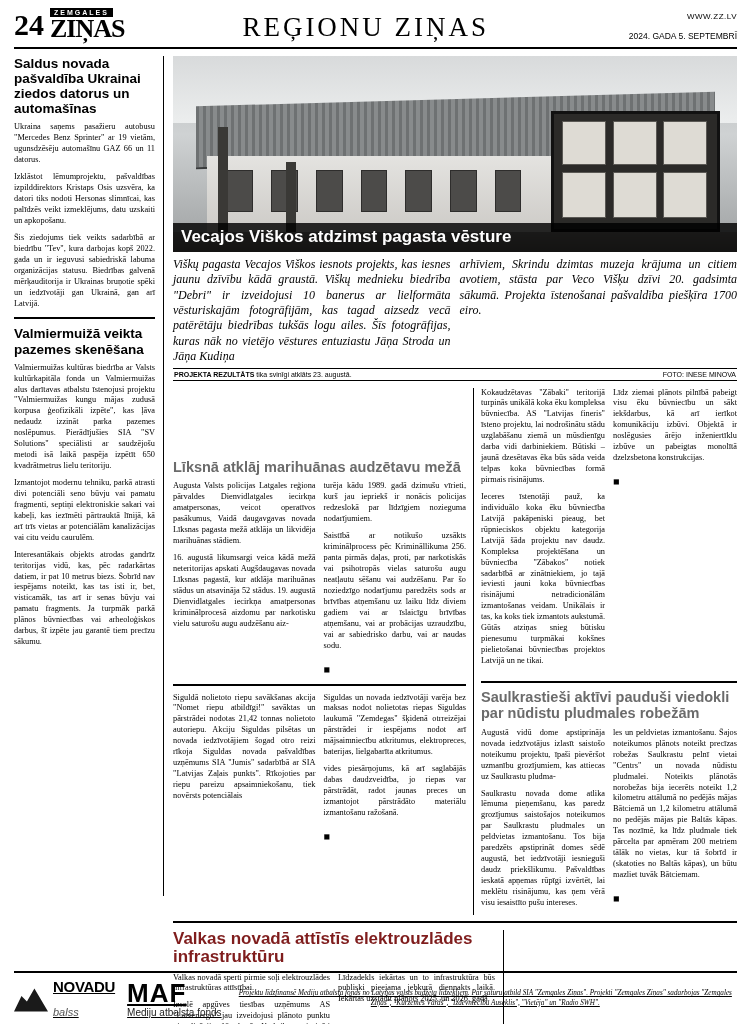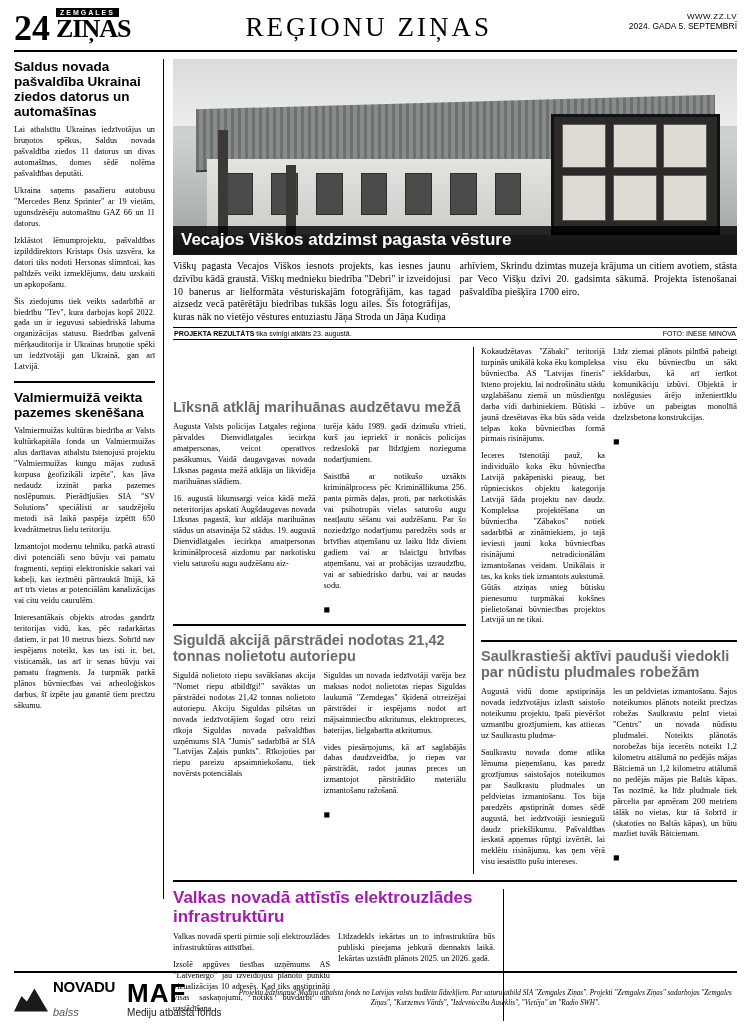--- a/index.html
+++ b/index.html
@@ -21,21 +21,21 @@
 
   
   .masthead {
     display: flex;
     align-items: flex-start;
     border-bottom: 2px solid #000;
     padding-bottom: 4px;
   }
   .mast-pageno {
     font-family: "Liberation Serif", serif;
-    font-size: 36px;
+    font-size: 30px;
     font-weight: bold;
     line-height: 1;
     padding-right: 6px;
     padding-top: 2px;
   }
   .mast-logo {
     display: flex;
     flex-direction: column;
     align-items: flex-start;
     line-height: 1;
@@ -65,21 +65,21 @@
     letter-spacing: 3px;
     padding-top: 4px;
   }
   .mast-right {
     text-align: right;
     font-family: "Liberation Sans", sans-serif;
     padding-top: 4px;
     min-width: 130px;
   }
   .mast-url { font-size: 8px; letter-spacing: .5px; }
-  .mast-date { font-size: 8.5px; font-weight: normal; }
+  .mast-date { font-size: 8.5px; margin-top: 10px; font-weight: normal; }
 
   
   .content {
     display: flex;
     margin-top: 7px;
     height: 840px;
   }
   .col-left {
     width: 150px;
     padding-right: 8px;
@@ -167,24 +167,25 @@
     line-height: 1.08;
   }
   .photo-caption-cols {
     display: flex;
     gap: 9px;
     margin-top: 5px;
   }
   .photo-caption-cols p {
     flex: 1;
     font-family: "Liberation Serif", serif;
-    font-size: 10px;
+    font-size: 12px;
     line-height: 1.28;
     margin: 0;
     text-align: justify;
+    font-style: italic;
   }
   .photo-credit-bar {
     display: flex;
     justify-content: space-between;
     align-items: center;
     border-top: 1px solid #000;
     border-bottom: 1px solid #000;
     padding: 2px 1px;
     margin-top: 3px;
     font-family: "Liberation Sans", sans-serif;
@@ -226,33 +227,33 @@
   }
   .bottom-left { width: 330px; padding-right: 8px; }
   .bottom-right { flex: 1; padding-left: 9px; border-left: 1px solid #000; }
 
   h2.head-big-gray {
     font-family: "Liberation Sans", sans-serif;
     font-weight: bold;
     font-size: 17px;
     line-height: 1.08;
     margin: 0 0 6px 0;
-    color: #a21caf;
+    color: #7f1d1d;
   }
   .bl-cols { display: flex; gap: 8px; }
   .bl-cols > div { flex: 1; }
 
   
   .footer {
     position: absolute;
     left: 14px; right: 14px; bottom: 6px;
     border-top: 2px solid #000;
     padding-top: 6px;
   }
-  .footer-inner { display: flex; align-items: center; gap: 12px; }
+  .footer-inner { display: flex; align-items: center; gap: 12px; text-decoration: underline; }
   .logo-novadu {
     display: flex; align-items: center; gap: 5px;
     font-family: "Liberation Sans", sans-serif;
   }
   .logo-novadu .mark {
     width: 34px; height: 26px;
     background: #1a1a1a;
     clip-path: polygon(0% 100%, 22% 40%, 38% 62%, 60% 12%, 100% 100%);
   }
   .logo-novadu .txt { line-height: 1; }
@@ -286,21 +287,20 @@
       <div class="mast-url">WWW.ZZ.LV</div>
       <div class="mast-date">2024. GADA 5. SEPTEMBRĪ</div>
     </div>
   </div>
 
   <div class="content">
 
     <div class="col-left">
       <div>
         <h2 class="head-black">Saldus novada pašvaldība Ukrainai ziedos datorus un automašīnas</h2>
-        <p class="body">Lai atbalstītu Ukrainas iedzīvotājus un bruņotos spēkus, Saldus novada pašvaldība ziedos 11 datorus un divas automašīnas, domes sēdē nolēma pašvaldības deputāti.</p>
         <p class="body">Ukraina saņems pasažieru autobusu "Mercedes Benz Sprinter" ar 19 vietām, ugunsdzēsēju automašīnu GAZ 66 un 11 datorus.</p>
         <p class="body">Izklāstot lēmumprojektu, pašvaldības izpilddirektors Kristaps Osis uzsvēra, ka datori tiks nodoti Hersonas slimnīcai, kas palīdzēs veikt izmeklējums, datu uzskaiti un apkopošanu.</p>
         <p class="body">Šis ziedojums tiek veikts sadarbībā ar biedrību "Tev", kura darbojas kopš 2022. gada un ir ieguvusi sabiedriskā labuma organizācijas statusu. Biedrības galvenā mērķauditorija ir Ukrainas bruņotie spēki un iedzīvotāji gan Ukrainā, gan arī Latvijā.</p>
       </div>
       <div class="rule-thick"></div>
       <div>
         <h2 class="head-black">Valmiermuižā veikta pazemes skenēšana</h2>
         <p class="body">Valmiermuižas kultūras biedrība ar Valsts kultūrkapitāla fonda un Valmiermuižas alus darītavas atbalstu īstenojusi projektu "Valmiermuižas kungu mājas zudusā korpusa ģeofizikāli izpēte", kas ļāva nedaudz izzināt parka pazemes noslēpumus. Pierādījušies SIA "SV Solutions" speciālisti ar saudzējošu metodi isā laikā paspēja izpētīt 650 kvadrātmetrus lielu teritoriju.</p>
         <p class="body">Izmantojot modernu tehniku, parkā atrasti divi potenciāli seno būvju vai pamatu fragmenti, septiņi elektroniskie sakari vai kabeļi, kas iezīmēti pārtrauktā līnijā, kā arī trīs vietas ar potenciālām kanalizācijas vai citu veidu caurulēm.</p>
         <p class="body">Interesantākais objekts atrodas gandrīz teritorijas vidū, kas, pēc radarkārtas datiem, ir pat 10 metrus biezs. Šobrīd nav iespējams noteikt, kas tas isti ir, bet, visticamāk, tas arī ir senas būvju vai pamatu fragments. Ja turpmāk parkā plānos būvniecības vai arheoloģiskos darbus, šī izpēte jau garantē tiem precīzu sākumu.</p>
@@ -363,21 +363,20 @@
                 <p class="body">turēja kādu 1989. gadā dzimušu vīrieti, kurš jau iepriekš ir nonācis policijas redzeslokā par līdzīgiem nozieguma nodarījumiem.</p>
                 <p class="body">Saistībā ar notikušo uzsākts kriminālprocess pēc Krimināllikuma 256. panta pirmās daļas, proti, par narkotiskās vai psihotropās vielas saturošu augu neatļautu sēšanu vai audzēšanu. Par šo noziedzīgo nodarījumu paredzēts sods ar brīvības atņemšanu uz laiku līdz diviem gadiem vai ar īslaicīgu brīvības atņemšanu, vai ar probācijas uzraudzību, vai ar sabiedrisko darbu, vai ar naudas sodu.</p>
                 <span class="box-end">◼</span>
               </div>
             </div>
           </div>
 
           <div class="rule-thick"></div>
 
           <div>
-            <h2 class="head-gray">Siguldā akcijā pārstrādei nodotas 21,42 tonnas nolietotu autoriepu</h2>
             <div class="two-sub">
               <div>
                 <p class="body">Siguldā nolietoto riepu savākšanas akcija "Nomet riepu atbildīgi!" savāktas un pārstrādei nodotas 21,42 tonnas nolietoto autoriepu. Akciju Siguldas pilsētas un novada iedzīvotājiem šogad otro reizi rīkoja Siguldas novada pašvaldības uzņēmums SIA "Jumis" sadarbībā ar SIA "Latvijas Zaļais punkts". Rīkojoties par riepu pareizu apsaimniekošanu, tiek novērsts potenciālais</p>
               </div>
               <div>
                 <p class="body">Siguldas un novada iedzīvotāji varēja bez maksas nodot nolietotas riepas Siguldas laukumā "Zemdegas" šķidenā otrreizējai pārstrādei ir iespējams nodot arī mājsaimniecību atkritumus, elektropreces, baterijas, lielgabarīta atkritumus.</p>
                 <p class="body">vides piesārņojums, kā arī saglabājās dabas daudzveidība, jo riepas var pārstrādāt, radot jaunas preces un izmantojot pārstrādāto materiālu izmantošanu ražošanā.</p>
                 <span class="box-end">◼</span>
               </div>
             </div>

